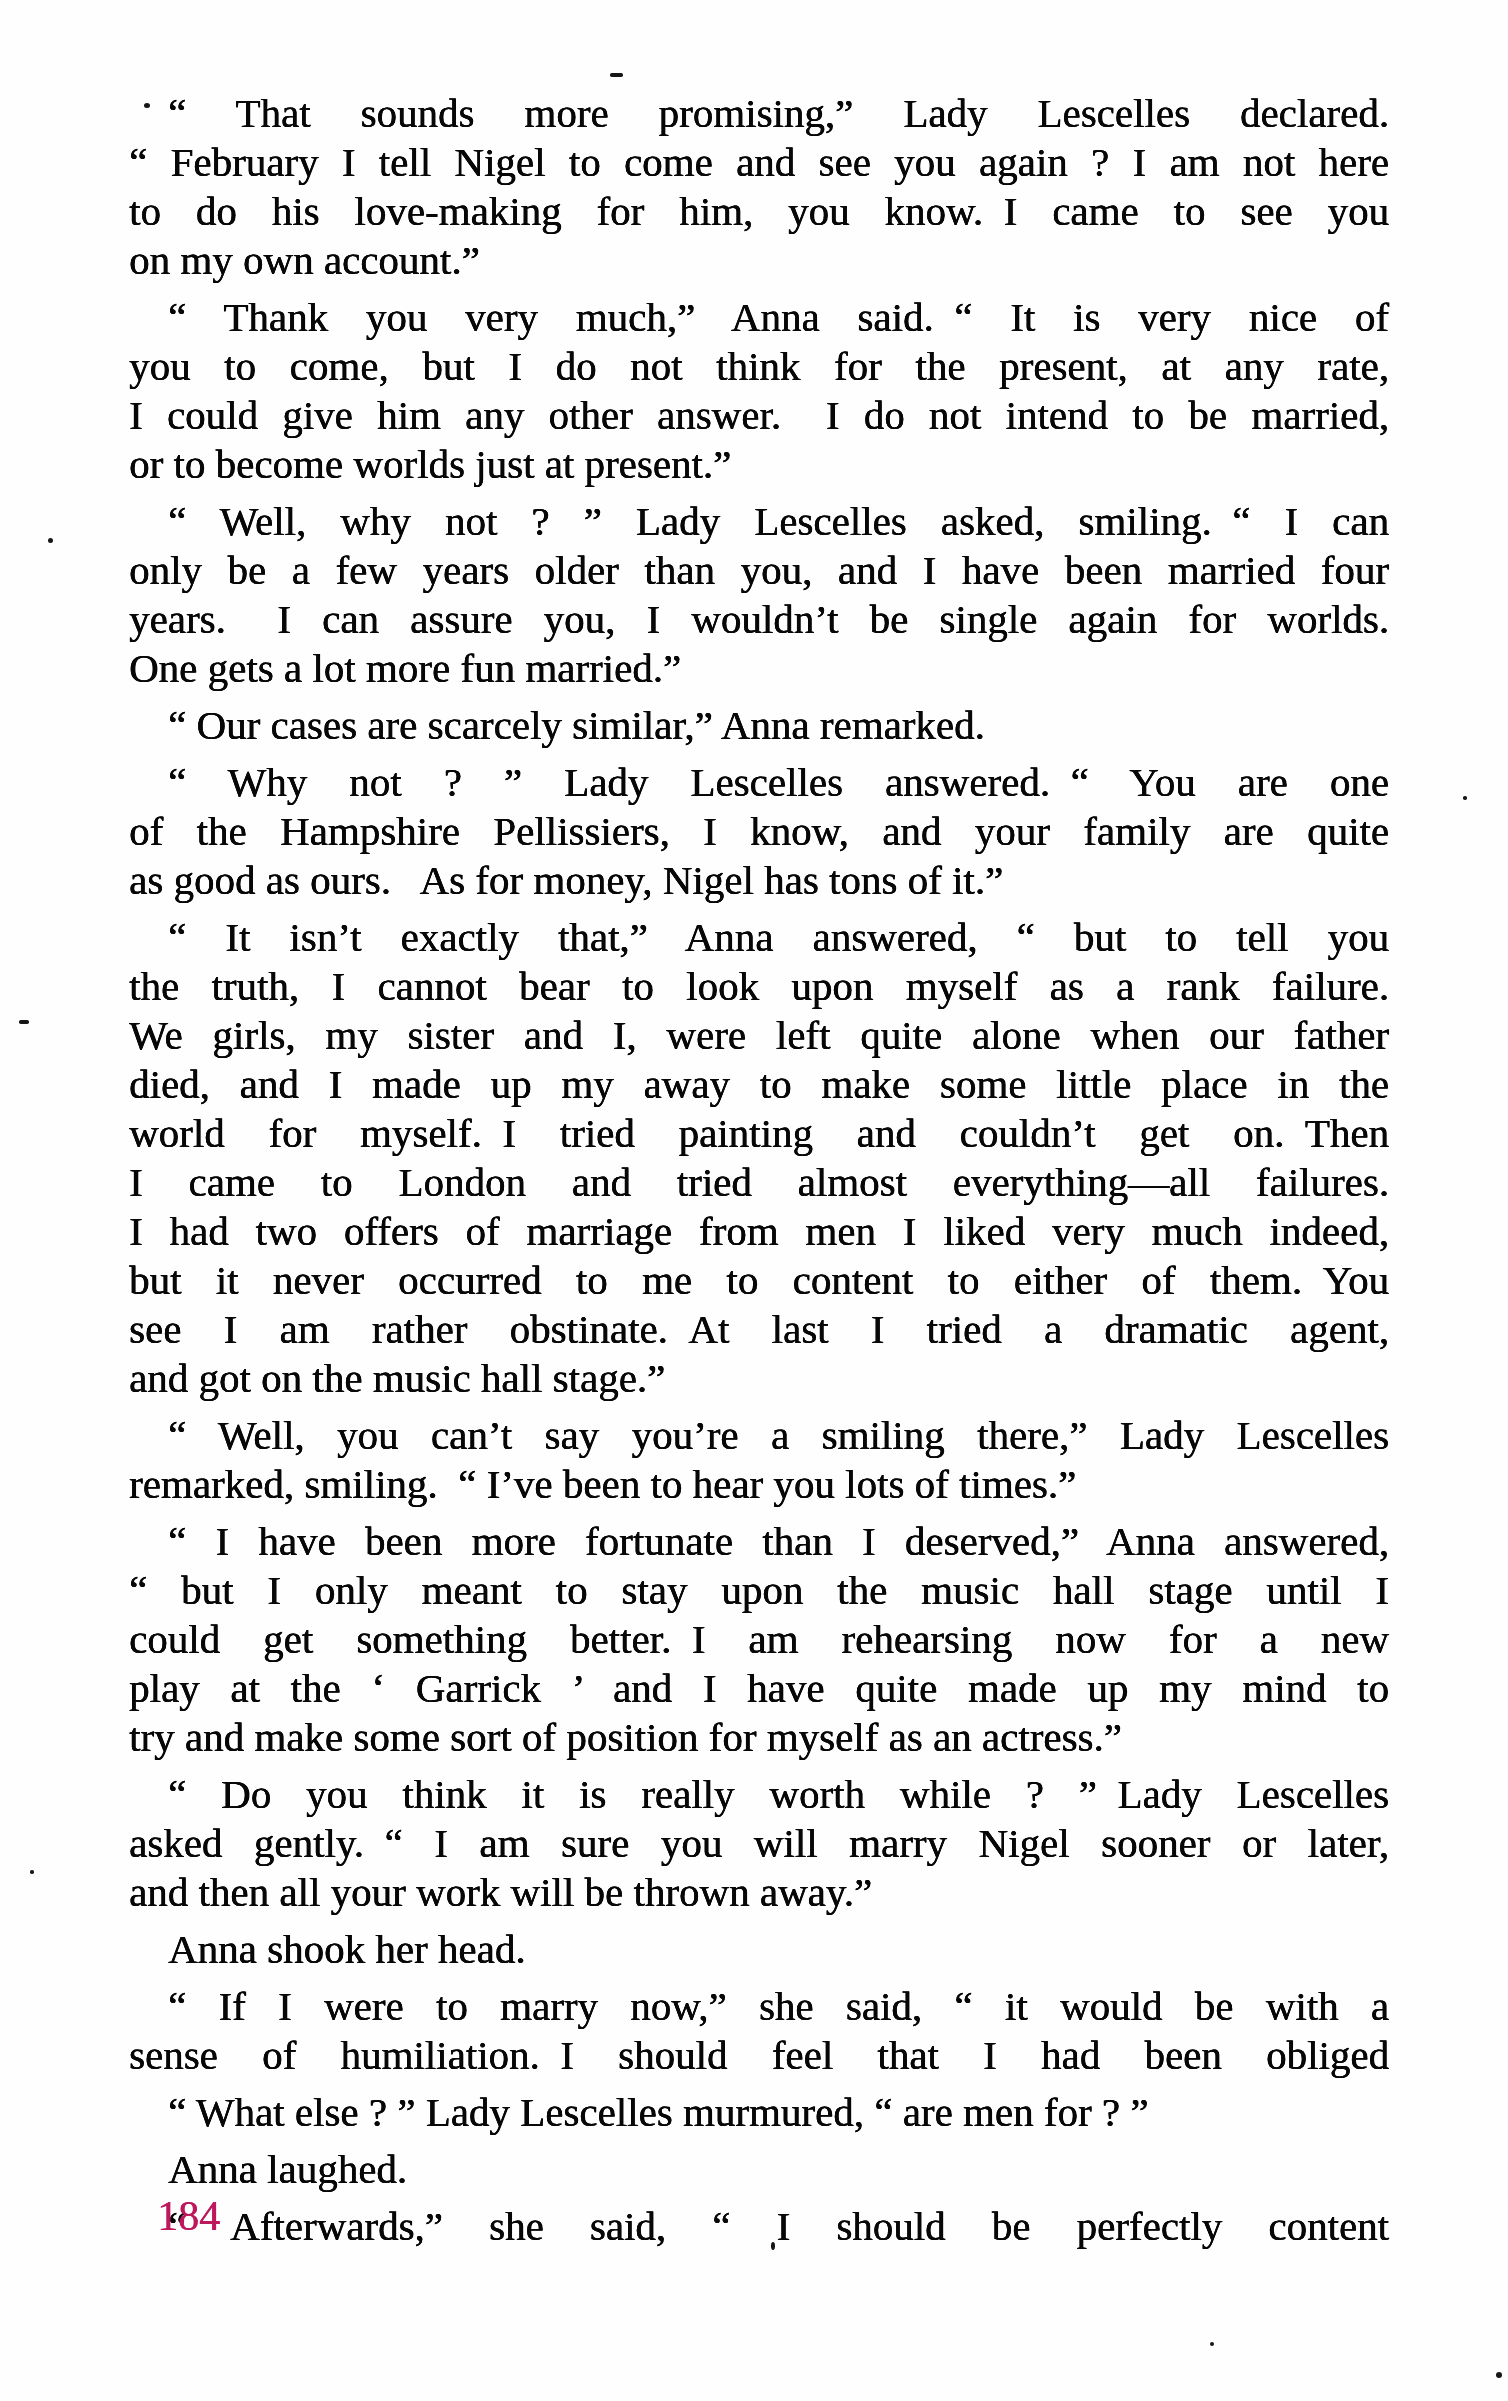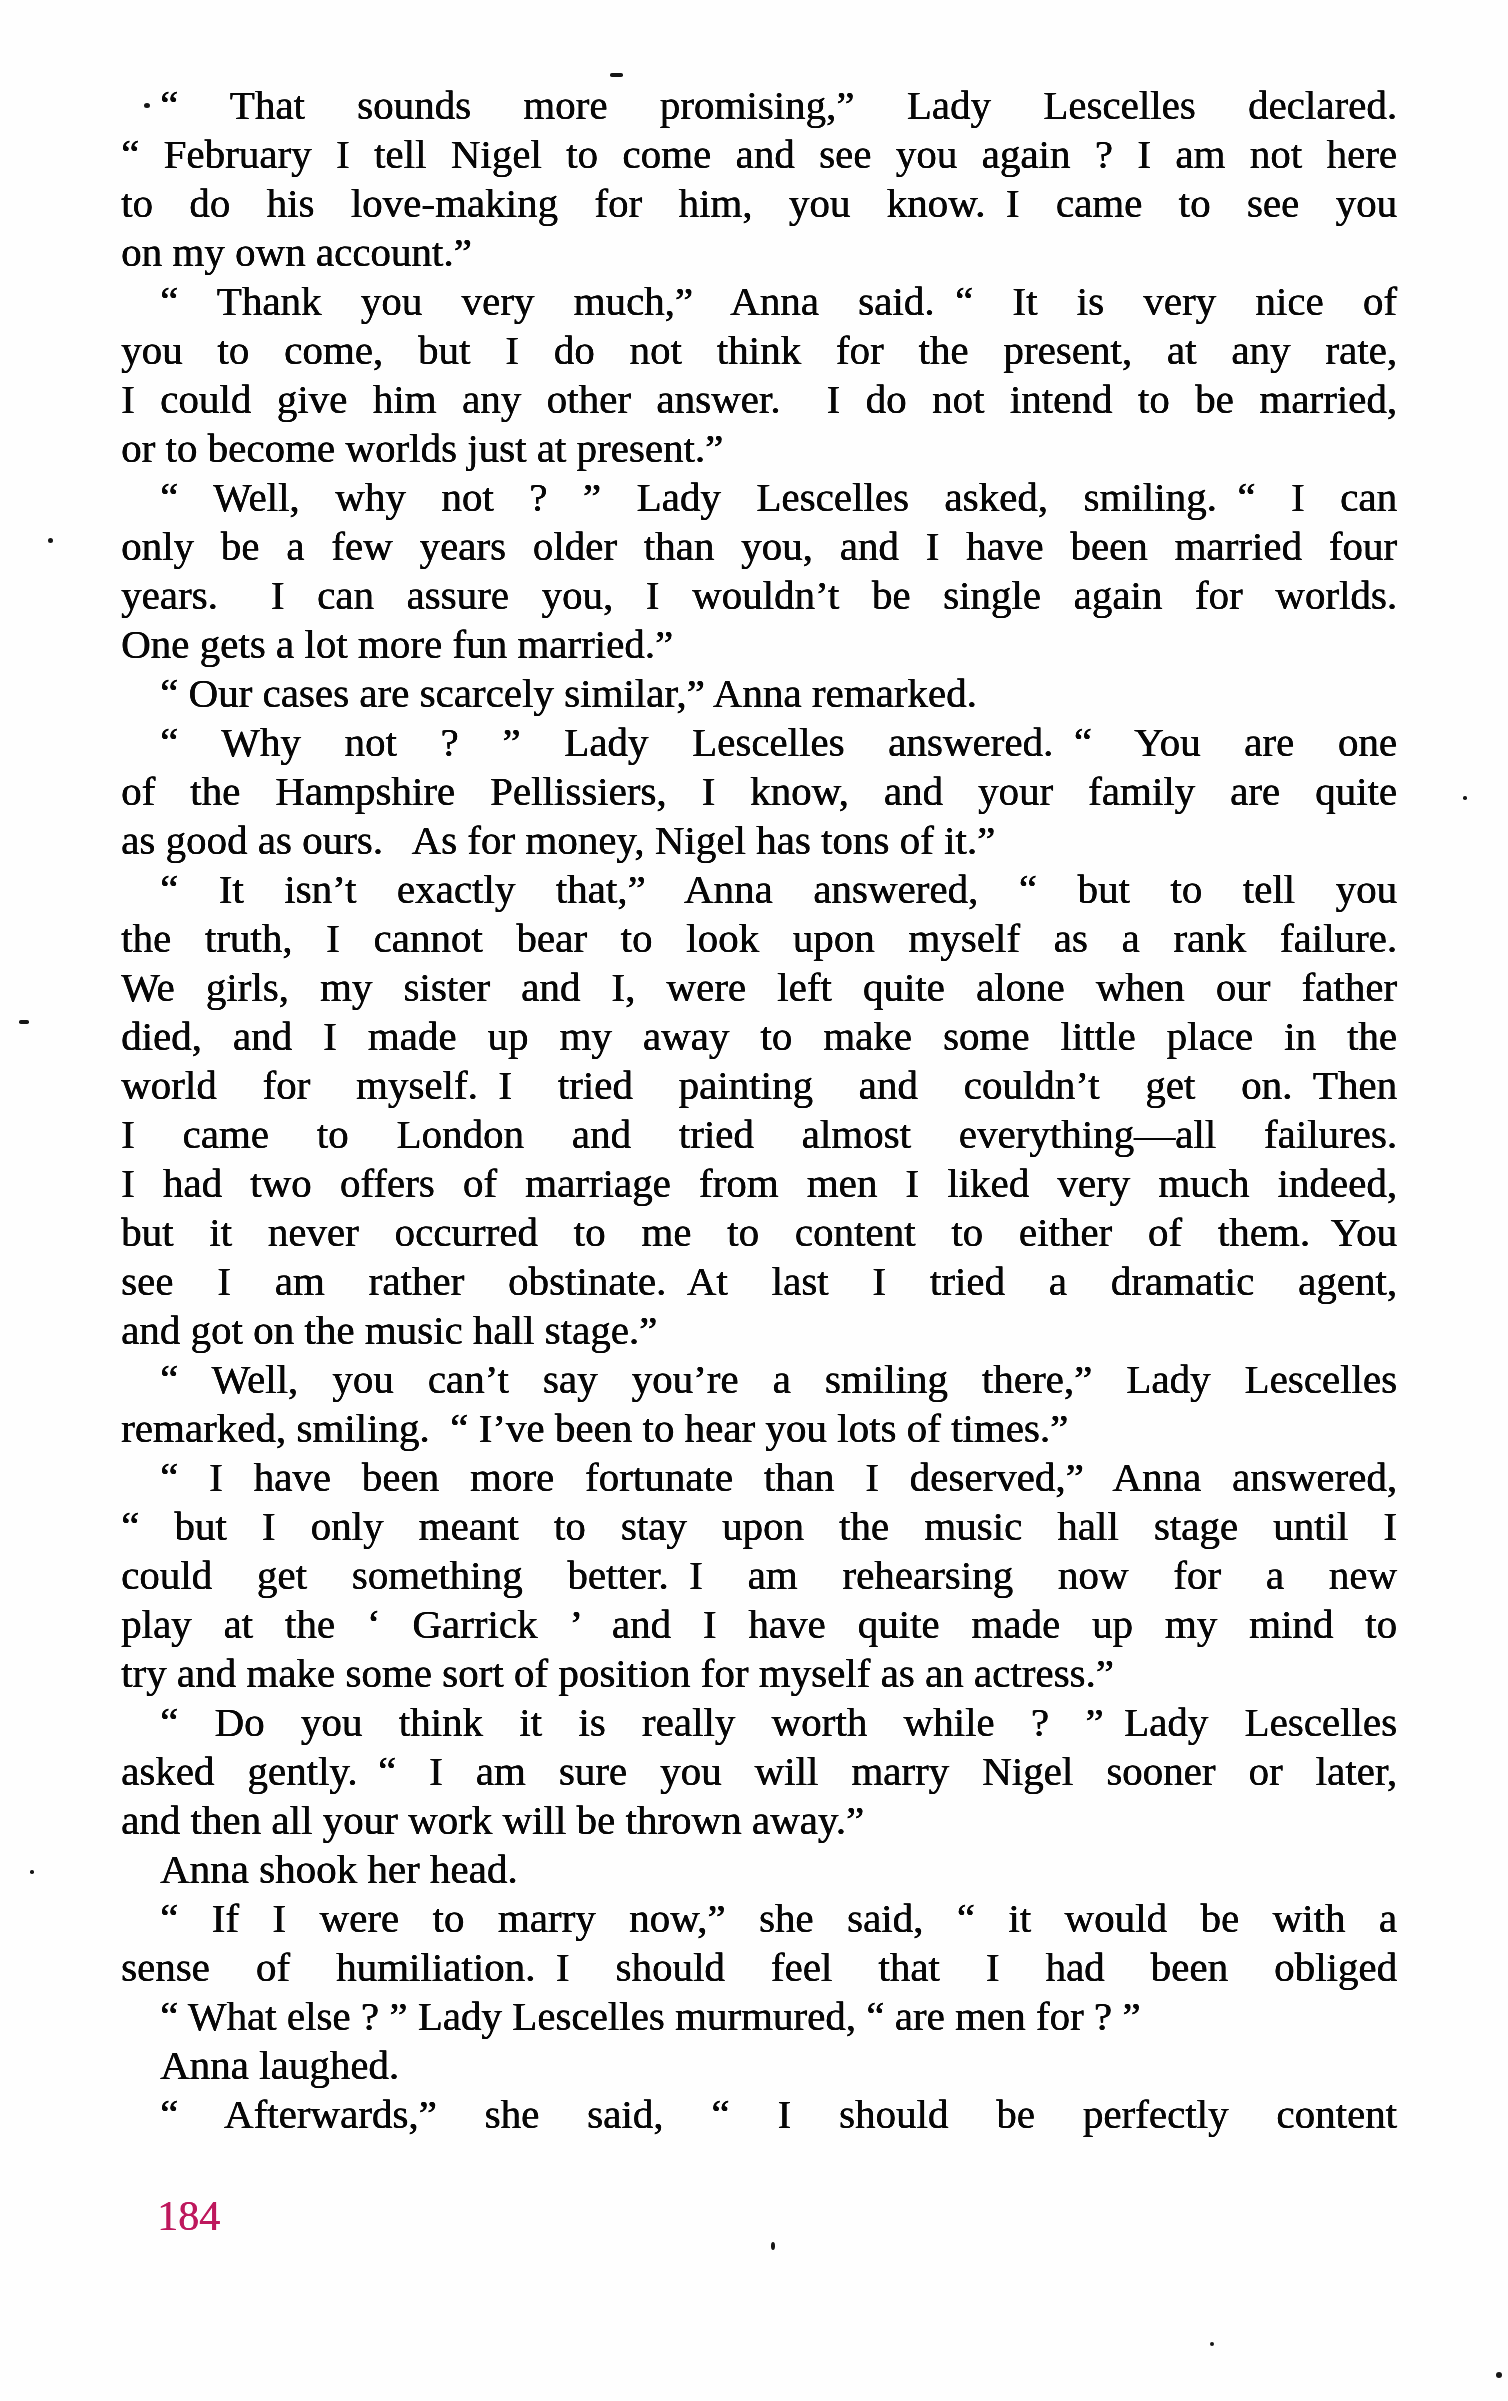--- a/index.html
+++ b/index.html
@@ -22,21 +22,21 @@
   .text-block {
     position: absolute;
     left: 121px;
     top: 81px;
     width: 1276px;
     font-size: 41px;
     line-height: 49px;
     color: #070707;
     text-shadow: 0.4px 0 0 currentColor, 0 0.3px 0 currentColor;
   }
-  .paragraph { margin: 0; padding: 0; }
+  .paragraph { margin: 8px; padding: 0; }
   .line {
     text-align: justify;
     text-align-last: justify;
     white-space: normal;
   }
   .line-end { text-align-last: left; }
   .line-indent { text-indent: 39px; }
   .folio {
     position: absolute;
     left: 157px;

